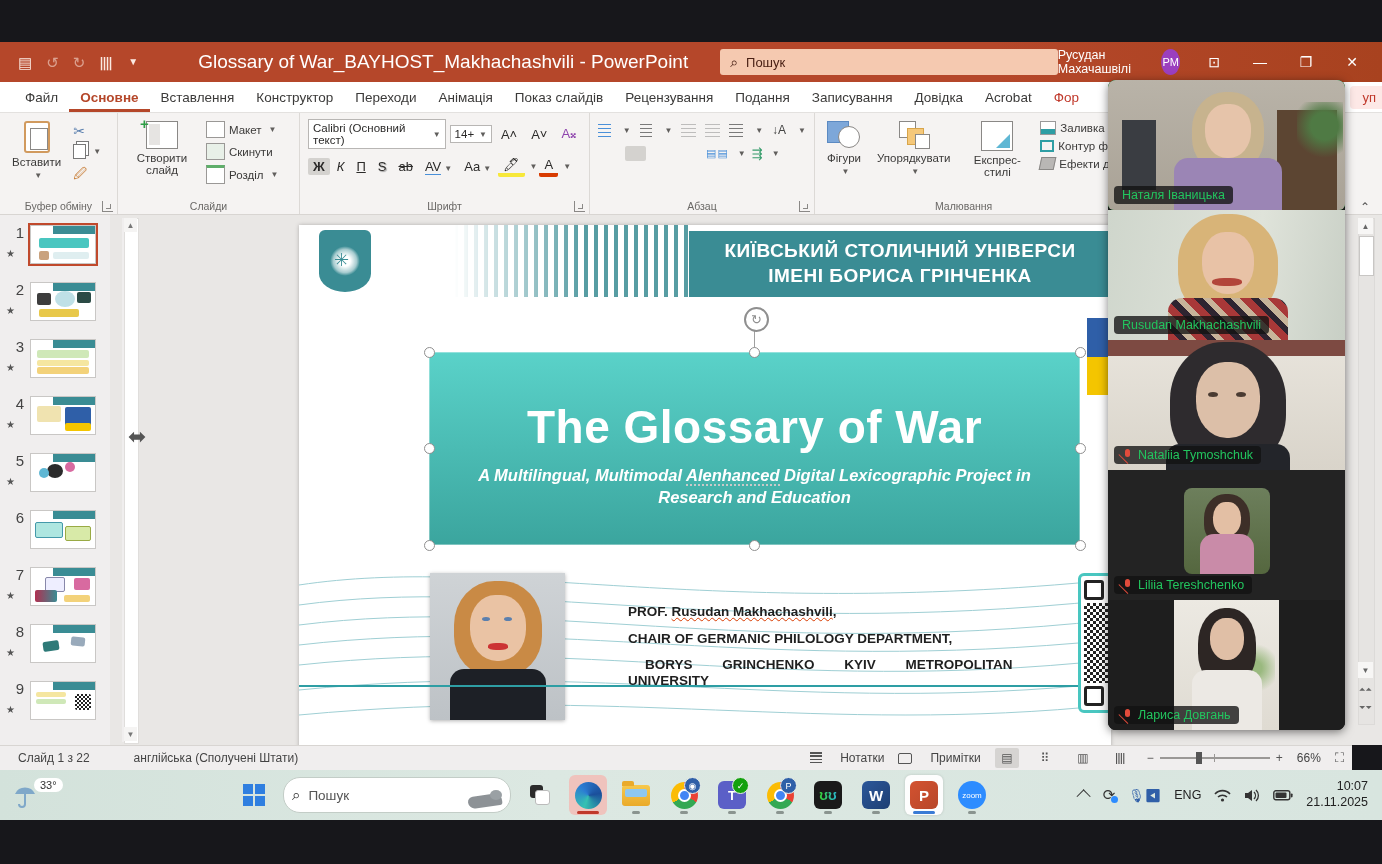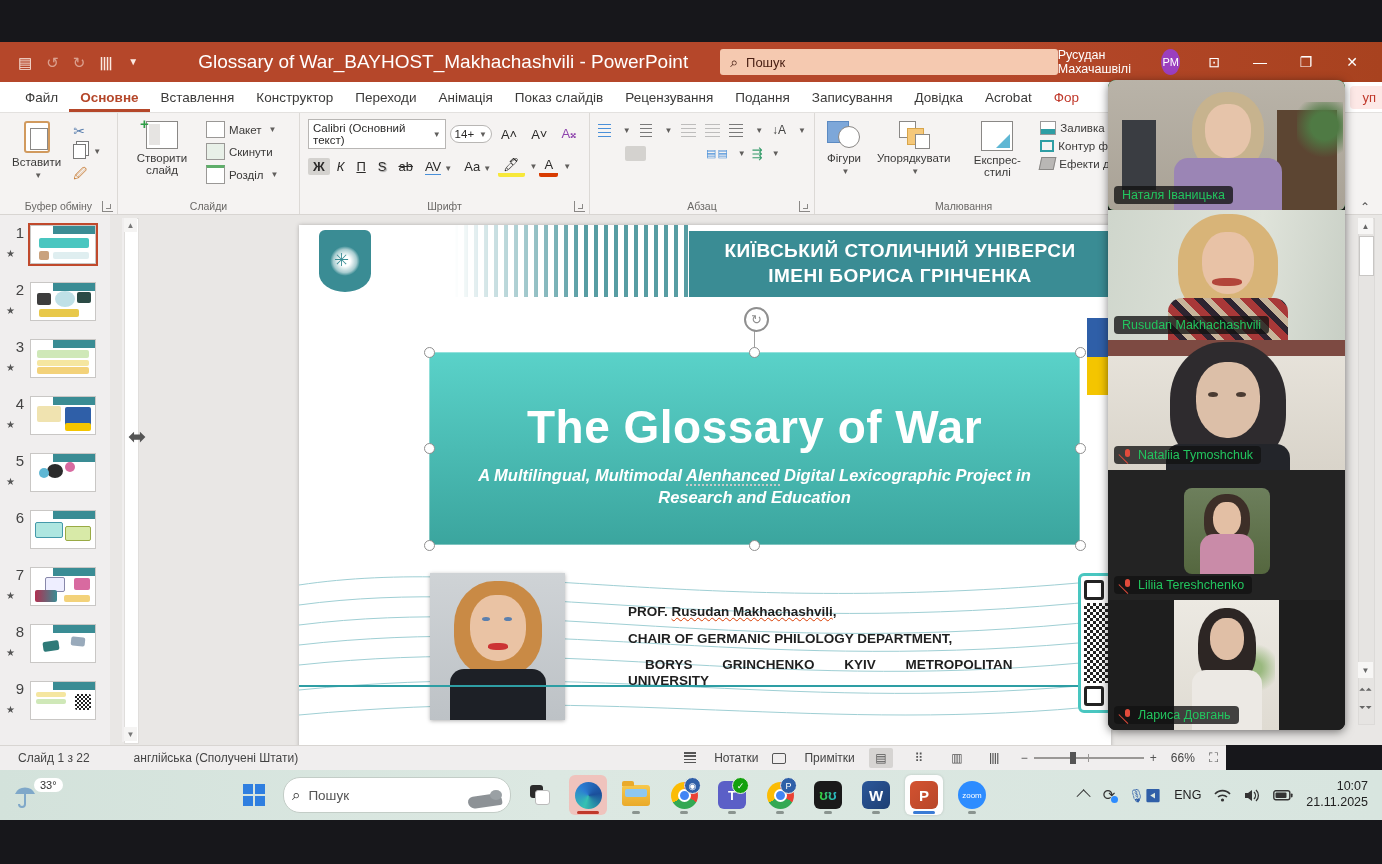--- a/index.html
+++ b/index.html
@@ -87,21 +87,21 @@
   .p-hair{position:absolute;border-radius:46% 46% 42% 42%;}
   .p-face{position:absolute;border-radius:45% 45% 48% 48%;}
   .p-body{position:absolute;border-radius:14px 14px 0 0;}
   
   #ppscroll{left:1352px;top:200px;width:26px;height:540px;}
   #ppscroll .track{position:absolute;left:6px;top:18px;width:15px;height:505px;background:#e6e4e2;border:1px solid #dcdad8;}
   .sc-btn{position:absolute;left:6px;width:15px;height:16px;background:#f7f6f5;color:#666;font-size:8px;display:flex;align-items:center;justify-content:center;}
   #ppscroll .thumbv{position:absolute;left:7px;top:36px;width:13px;height:38px;background:#fff;border:1px solid #c8c6c4;}
   .chev{color:#555;font-size:12px;position:absolute;left:8px;top:0;}
   
-  #statusbar{left:0;top:745px;width:1226px;height:25px;background:#f0eeee;border-top:1px solid #d8d5d2;display:flex;align-items:center;font-size:12px;color:#444;box-sizing:border-box;text-align:center;}
+  #statusbar{left:0;top:745px;width:1352px;height:25px;background:#f0eeee;border-top:1px solid #d8d5d2;display:flex;align-items:center;font-size:12px;color:#444;box-sizing:border-box;text-align:center;}
   .sb-left{display:flex;gap:44px;padding-left:18px;}
   .sb-right{margin-left:auto;display:flex;align-items:center;gap:14px;padding-right:8px;}
   .sb-btn{display:flex;align-items:center;gap:18px;color:#444;}
   .viewbtn{width:24px;height:20px;display:flex;align-items:center;justify-content:center;font-size:12px;color:#555;border-radius:2px;}
   .viewbtn.on{background:#d6d4d2;}
   .zslider{display:flex;align-items:center;gap:6px;color:#555;}
   .ztrack{width:110px;height:2px;background:#9a9896;position:relative;}
   .zthumb{position:absolute;left:36px;top:-5px;width:6px;height:12px;background:#555;}
   .zmid{position:absolute;left:54px;top:-3px;width:1px;height:8px;background:#9a9896;}
   
@@ -236,21 +236,21 @@
       </div>
       <div class="rglabel">Слайди</div>
     </div>
 
     <div class="rgroup" style="width:290px;flex-direction:column;gap:7px;">
       <div style="display:flex;gap:4px;align-items:center;">
         <div class="combo" style="width:150px;">
             <span>Calibri (Основний текст)</span>
             <span class="carat">▼</span>
           </div>
-        <div class="combo" style="width:38px;border-radius:9px;">
+        <div class="combo" style="width:38px;">
             <span>14+</span>
             <span class="carat">▼</span>
           </div>
         <span class="fmtbtn">A˄</span>
         <span class="fmtbtn">A˅</span>
         <span class="fmtbtn" style="color:#8e44ad;">A𝄪</span>
       </div>
       <div style="display:flex;gap:2px;align-items:center;">
         <span class="fmtbtn on" style="font-weight:bold;">Ж</span>
         <span class="fmtbtn" style="font-style:italic;">К</span>

